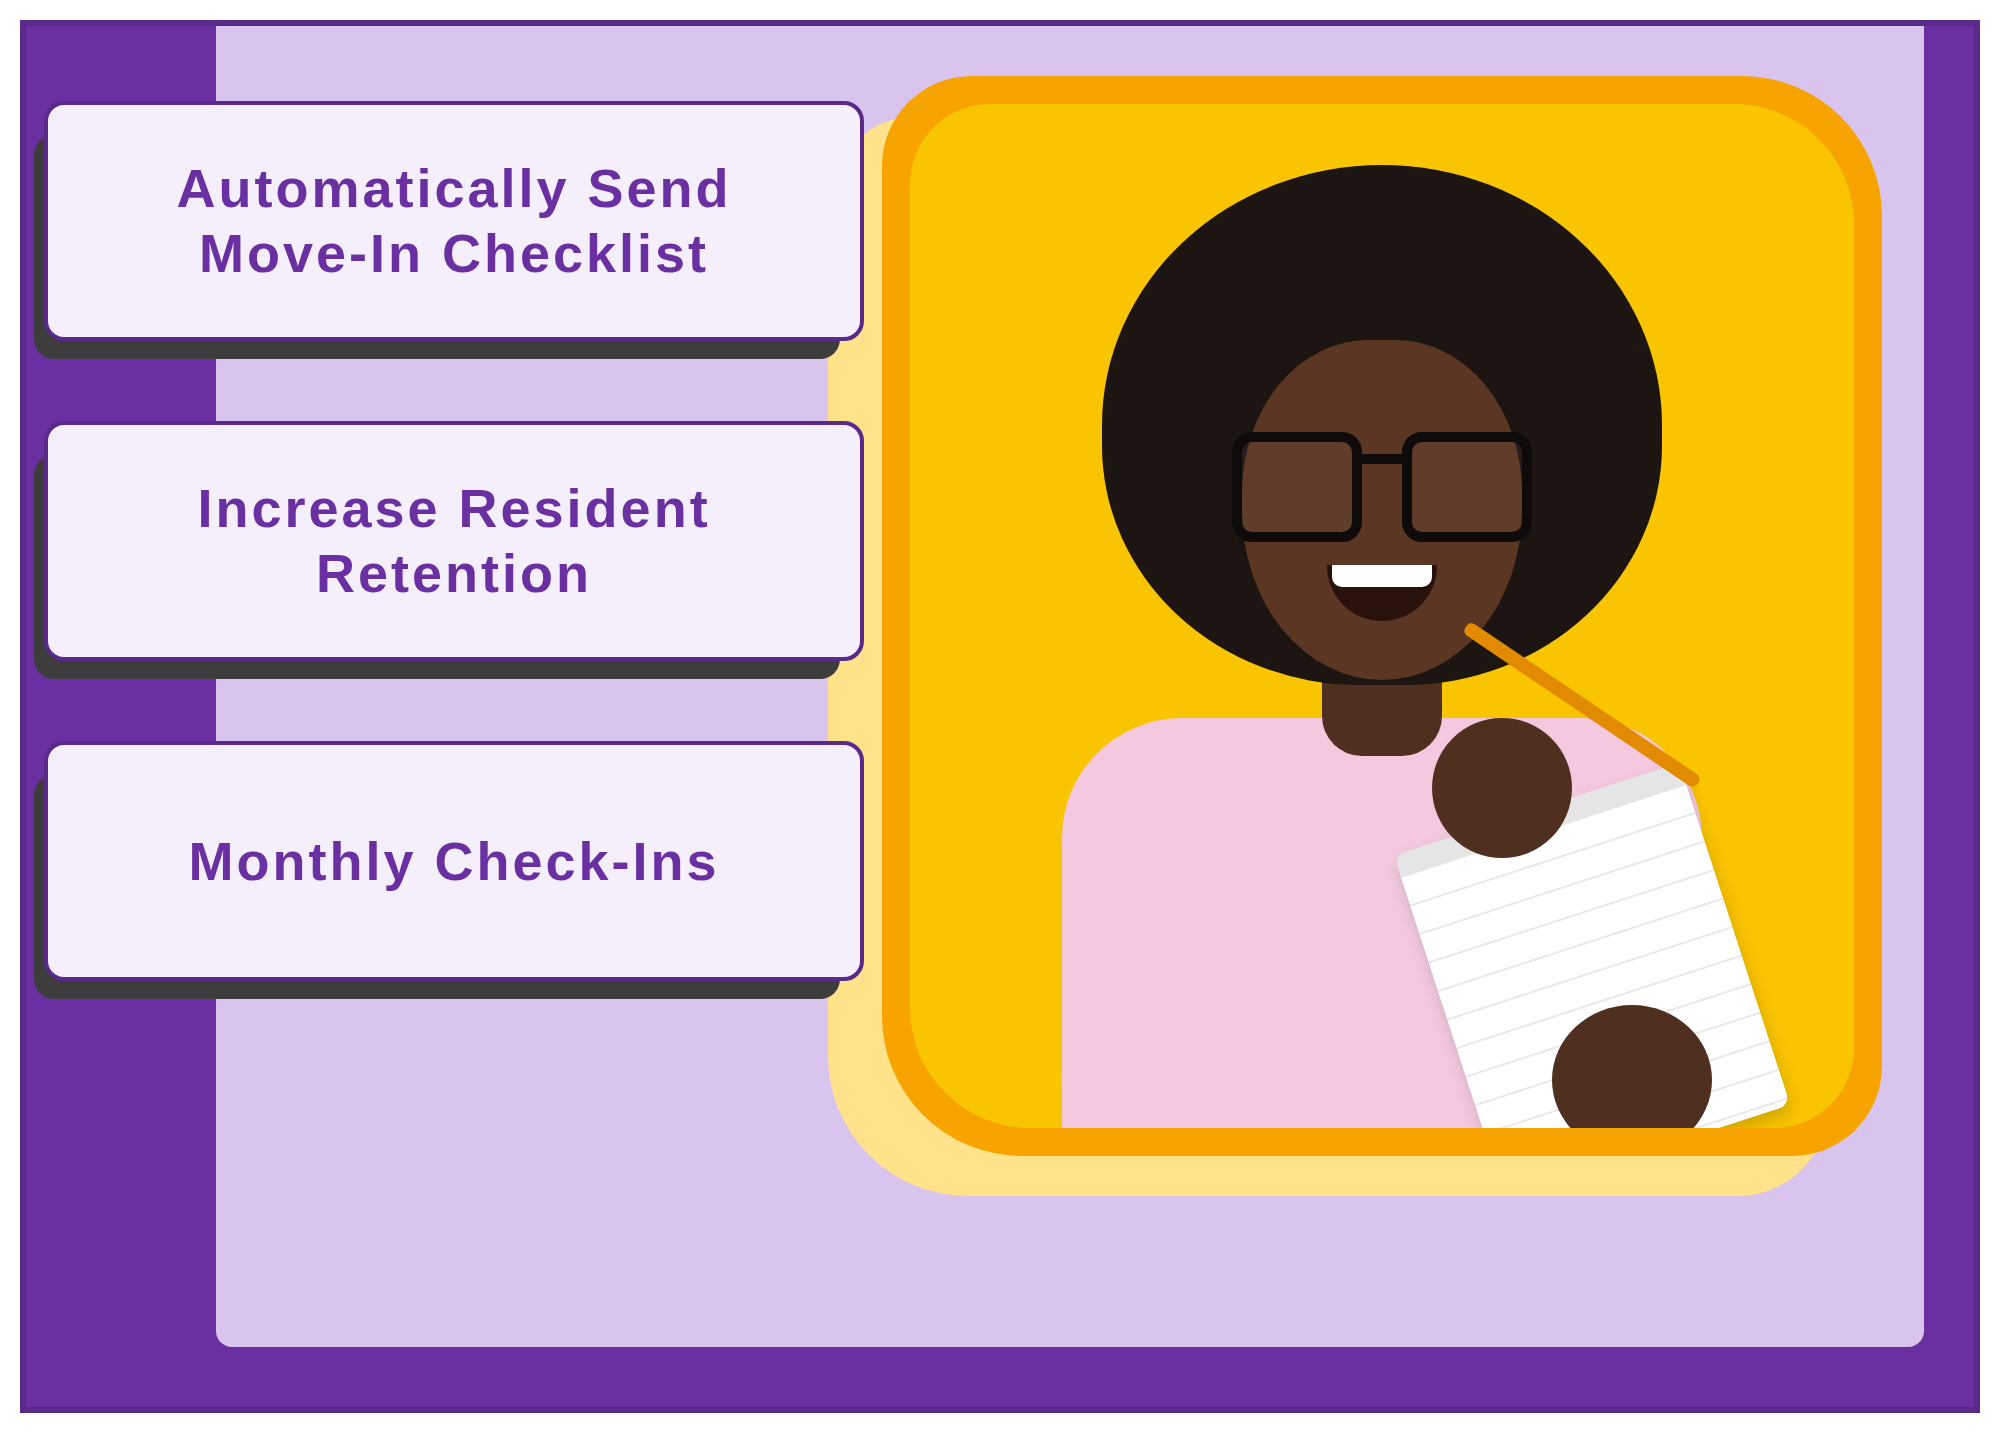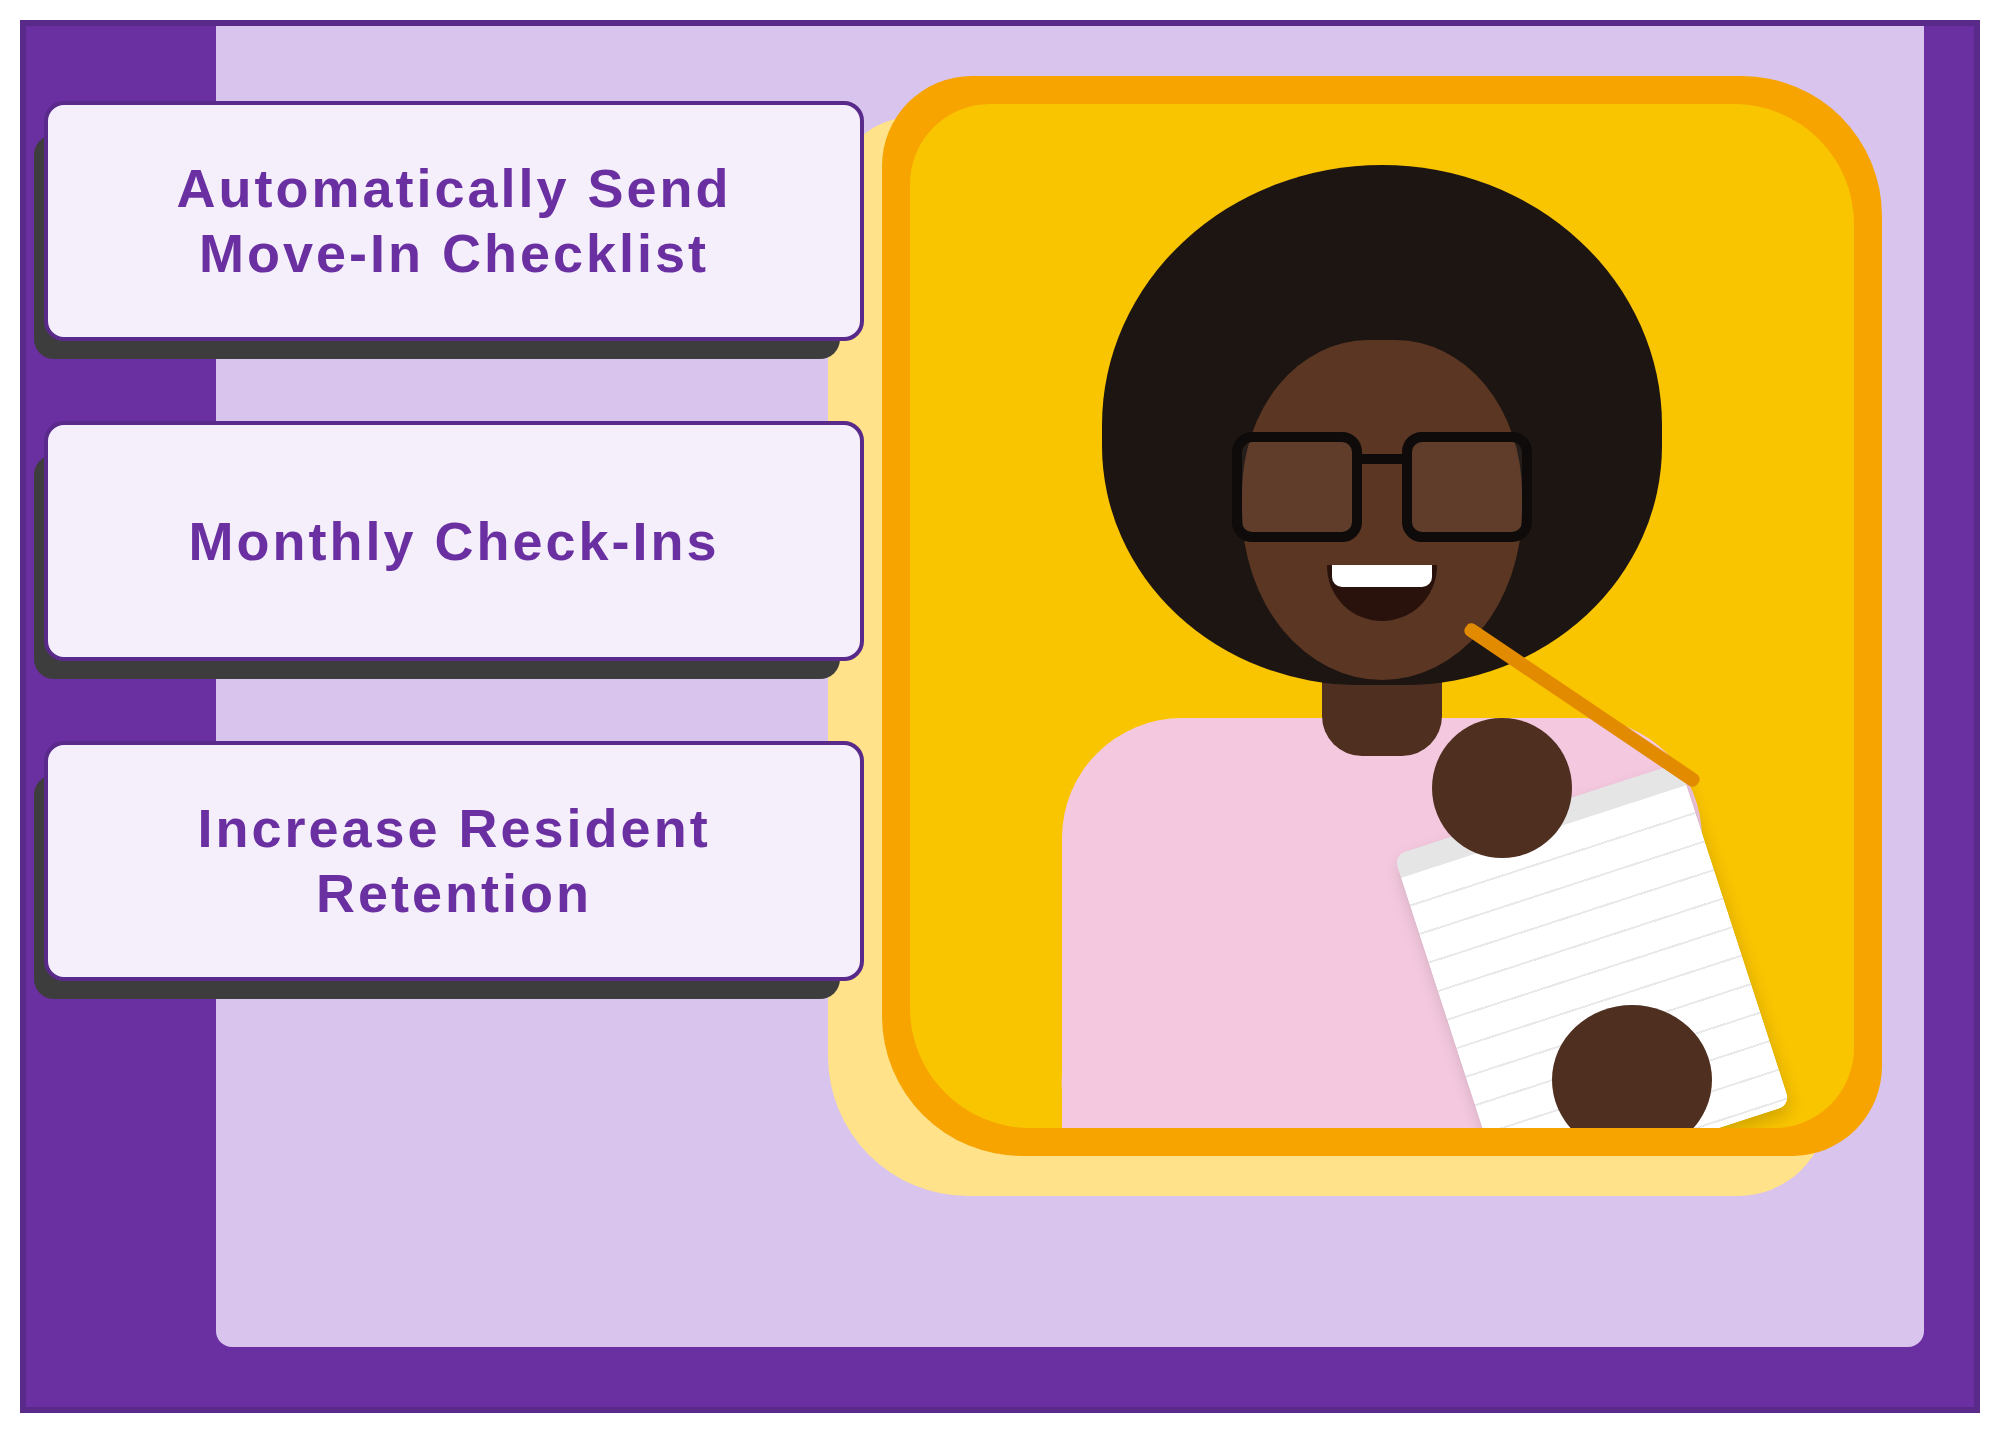--- a/index.html
+++ b/index.html
@@ -314,26 +314,26 @@
       <div class="card-shadow"></div>
       <div class="card">
         <div class="card-text">Automatically Send<br>Move-In Checklist</div>
       </div>
     </div>
 
 
     <div class="card-wrap">
       <div class="card-shadow"></div>
       <div class="card">
+        <div class="card-text">Increase Resident<br>Retention</div>
+      </div>
+    </div>
+
+    <div class="card-wrap">
+      <div class="card-shadow"></div>
+      <div class="card">
         <div class="card-text">Monthly Check-Ins</div>
       </div>
     </div>
 
-    <div class="card-wrap">
-      <div class="card-shadow"></div>
-      <div class="card">
-        <div class="card-text">Increase Resident<br>Retention</div>
-      </div>
-    </div>
-
   </div>
 
 </div>
 
 </body></html>

